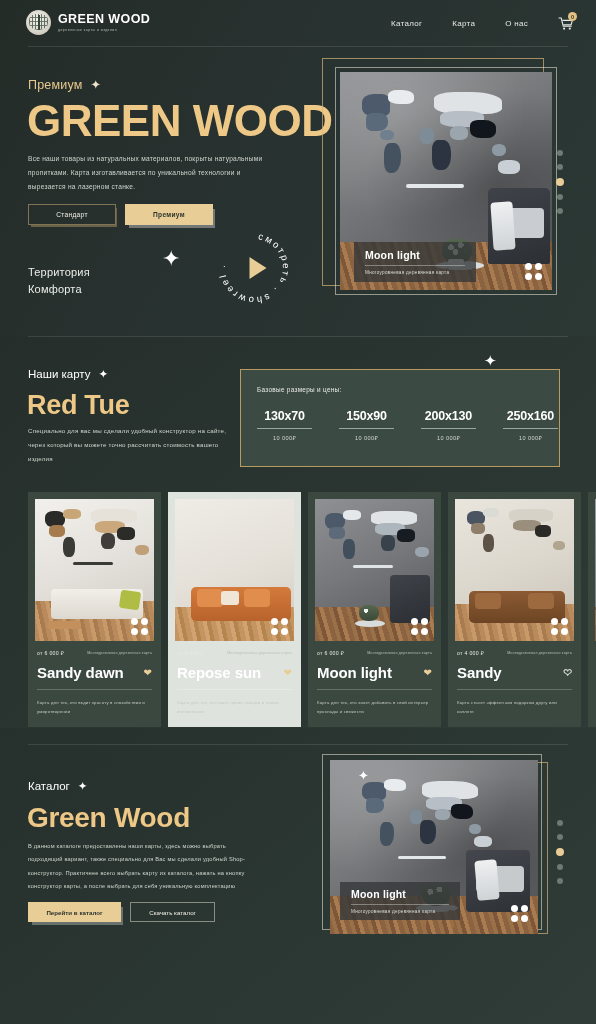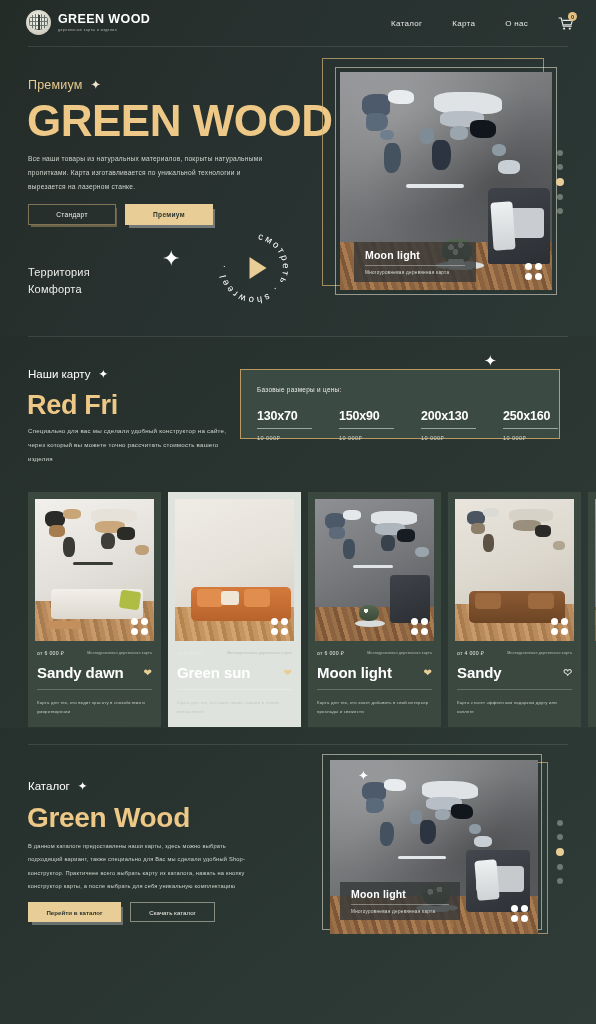--- a/index.html
+++ b/index.html
@@ -170,22 +170,22 @@
   .works-title {
     position: absolute; left: 27px; top: 390px;
     font-size: 27px; font-weight: 700; color: #edc887; letter-spacing: -.3px;
   }
   .works-desc {
     position: absolute; left: 28px; top: 424px; width: 205px;
     font-size: 6.2px; line-height: 2.25; color: #cfd5ce; letter-spacing: .2px;
   }
 
   .price-panel {
-    position: absolute; left: 240px; top: 369px; width: 320px; height: 70px;
-    background: #3b4a42; border: 1px solid #b99a62;
+    position: absolute; left: 240px; top: 369px; width: 320px; height: 98px;
+    background: #3b4a42; border: 1px solid #b99a62; text-align: center;
   }
   .price-panel-label {
     position: absolute; left: 16px; top: 16px; font-size: 6.4px;
     color: #e9eae6; letter-spacing: .3px;
   }
   .price-row { position: absolute; left: 16px; top: 39px; display: flex; gap: 27px; }
   .price-item { width: 55px; }
   .price-size { font-size: 12.5px; font-weight: 700; color: #ffffff; letter-spacing: -.2px; }
   .price-rule { height: 1px; background: rgba(255,255,255,.5); margin: 5px 0 5px 0; }
   .price-val { font-size: 5.6px; color: #d2d7d0; letter-spacing: .4px; }
@@ -352,21 +352,21 @@
     <span></span>
     <span class="on"></span>
     <span></span>
     <span></span>
   </div>
 
   <div class="works-eyebrow">
     <span>Наши карту</span>
     <span class="spark white">✦</span>
   </div>
-  <div class="works-title">Red Fri</div>
+  <div class="works-title">Red Tue</div>
   <div class="works-desc">Специально для вас мы сделали удобный конструктор на сайте, через который вы можете точно рассчитать стоимость вашего изделия</div>
   <div class="works-spark">✦</div>
 
   <div class="price-panel">
     <div class="price-panel-label">Базовые размеры и цены:</div>
     <div class="price-row">
       <div class="price-item">
         <div class="price-size">130x70</div>
         <div class="price-rule"></div>
         <div class="price-val">10 000₽</div>
@@ -445,21 +445,21 @@
           <span></span>
             <span></span>
         </div>
       </div>
       <div class="pcard-body">
         <div class="pcard-meta">
           <span class="pcard-price">от 6 000 ₽</span>
           <span class="pcard-tag">Многоуровневая деревянная карта</span>
         </div>
         <div class="pcard-name-row">
-          <span class="pcard-name">Green sun</span>
+          <span class="pcard-name">Repose sun</span>
           <span class="heart">❤</span>
         </div>
         <div class="pcard-rule"></div>
         <div class="pcard-desc">Карта для тех, кто ищет яркие эмоции и новые впечатления</div>
       </div>
     </div>
 
     <div class="pcard">
       <div class="pcard-photo">
         <div class="wall" style="height:76%; background:linear-gradient(155deg,#8e9094,#76787b 55%,#5d5f63);"></div>

